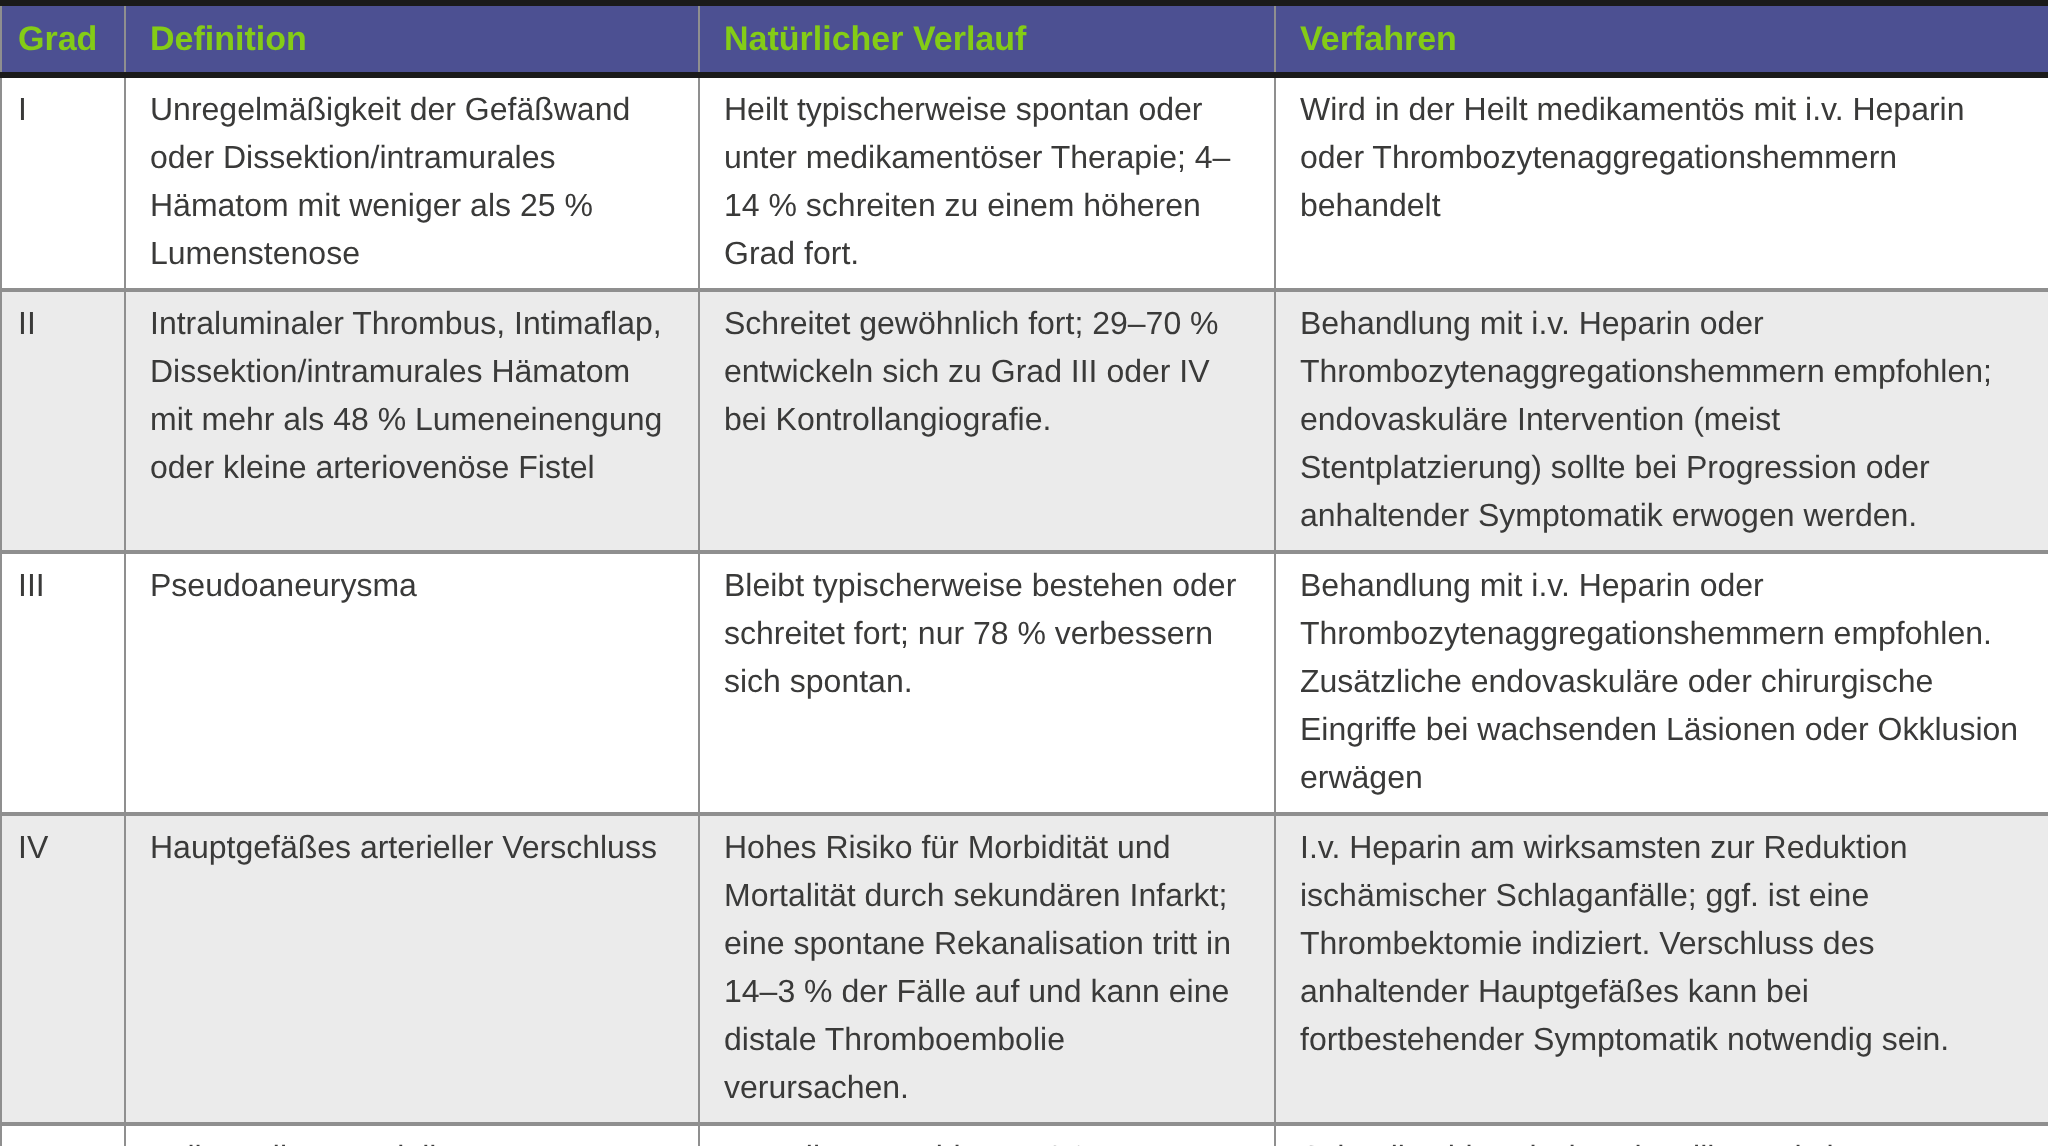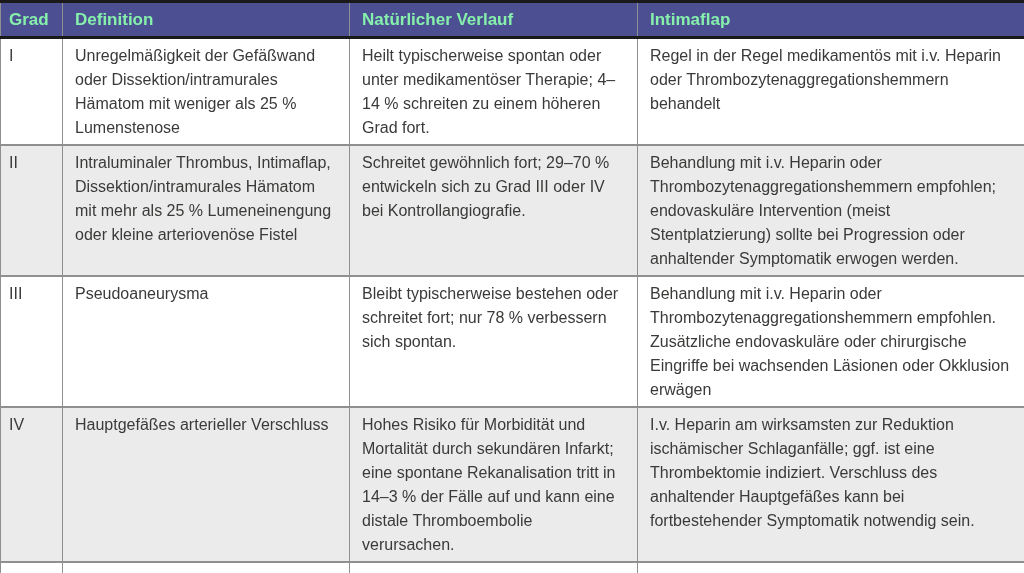--- a/index.html
+++ b/index.html
@@ -20,21 +20,21 @@
     border-left: 1px solid #8f8f8f;
     border-right: 1px solid #8f8f8f;
     border-bottom: 2px solid #8f8f8f;
   }
   col.c-grad { width: 62px; }
   col.c-def  { width: 287px; }
   col.c-course { width: 288px; }
   col.c-treat  { width: 387px; }
   thead th {
     background: #4c5092;
-    color: #86efac;
+    color: #84cc16;
     font-size: 17px;
     font-weight: bold;
     text-align: left;
     vertical-align: middle;
     padding: 7px 12px 6px 12px;
     border-top: 3px solid #1a1a1a;
     border-bottom: 3px solid #1a1a1a;
     border-left: 1px solid #8f8f8f;
   }
   thead th:first-child { border-left: 1px solid #8f8f8f; padding-left: 8px; }
@@ -60,33 +60,33 @@
       <col class="c-grad">
       <col class="c-def">
       <col class="c-course">
       <col class="c-treat">
     </colgroup>
     <thead>
       <tr>
         <th>Grad</th>
         <th>Definition</th>
         <th>Natürlicher Verlauf</th>
-        <th>Intimaflap</th>
+        <th>Verfahren</th>
       </tr>
     </thead>
     <tbody>
       <tr>
         <td>I</td>
         <td>Unregelmäßigkeit der Gefäßwand oder Dissektion/intramurales Hämatom mit weniger als 25 % Lumenstenose</td>
         <td>Heilt typischerweise spontan oder unter medikamentöser Therapie; 4–14 % schreiten zu einem höheren Grad fort.</td>
-        <td>Regel in der Regel medikamentös mit i.v. Heparin oder Thrombozytenaggregationshemmern behandelt</td>
+        <td>Wird in der Heilt medikamentös mit i.v. Heparin oder Thrombozytenaggregationshemmern behandelt</td>
       </tr>
       <tr>
         <td>II</td>
-        <td>Intraluminaler Thrombus, Intimaflap, Dissektion/intramurales Hämatom mit mehr als 25 % Lumeneinengung oder kleine arteriovenöse Fistel</td>
+        <td>Intraluminaler Thrombus, Intimaflap, Dissektion/intramurales Hämatom mit mehr als 48 % Lumeneinengung oder kleine arteriovenöse Fistel</td>
         <td>Schreitet gewöhnlich fort; 29–70 % entwickeln sich zu Grad III oder IV bei Kontrollangiografie.</td>
         <td>Behandlung mit i.v. Heparin oder Thrombozytenaggre­gationshemmern empfohlen; endovaskuläre Interven­tion (meist Stentplatzierung) sollte bei Progression oder anhaltender Symptomatik erwogen werden.</td>
       </tr>
       <tr>
         <td>III</td>
         <td>Pseudoaneurysma</td>
         <td>Bleibt typischerweise bestehen oder schreitet fort; nur 78 % verbessern sich spontan.</td>
         <td>Behandlung mit i.v. Heparin oder Thrombozytenaggre­gationshemmern empfohlen. Zusätzliche endovasku­läre oder chirurgische Eingriffe bei wachsenden Läsionen oder Okklusion erwägen</td>
       </tr>
       <tr>

